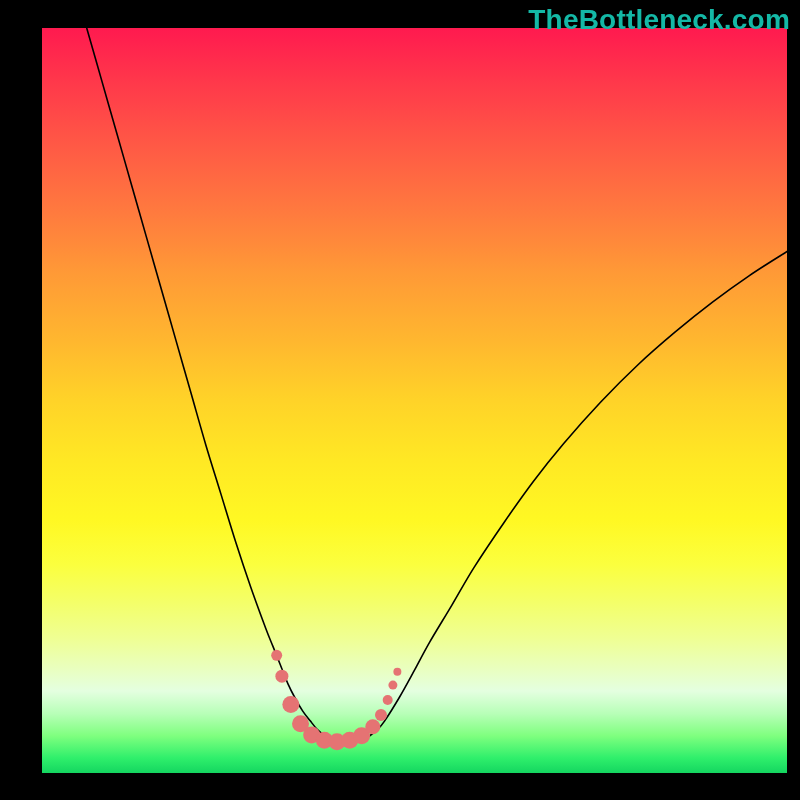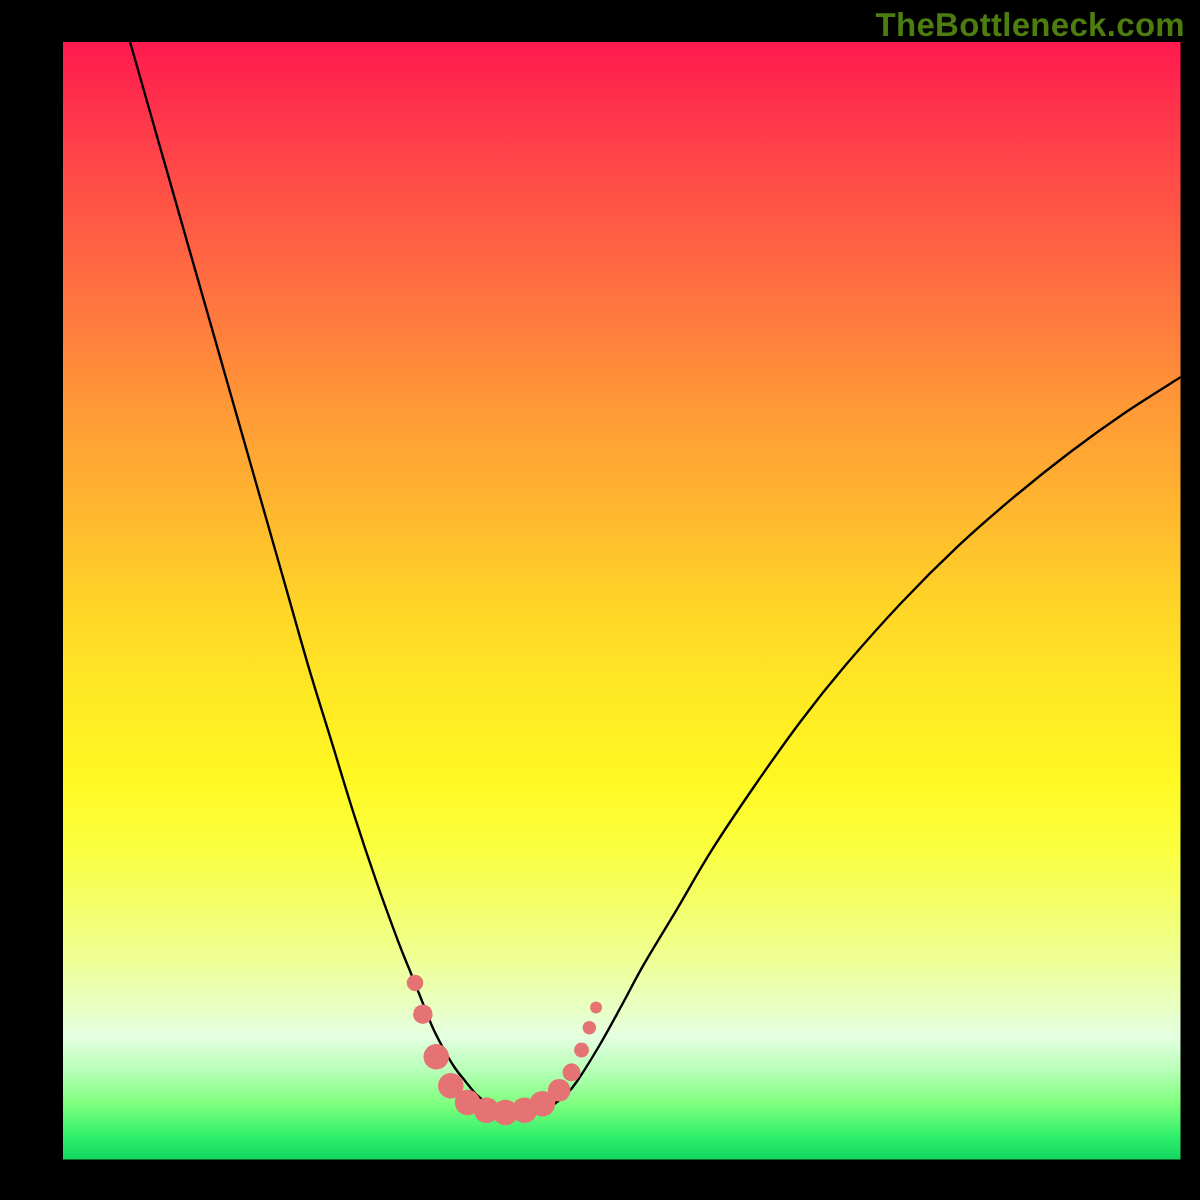--- a/index.html
+++ b/index.html
@@ -14,23 +14,23 @@
   .frame {
     position: relative;
     width: 800px;
     height: 800px;
     background: #000;
   }
   .watermark {
     position: absolute;
     top: 4px;
     right: 10px;
-    font-size: 22px;
+    font-size: 28px;
     font-weight: 600;
-    color: #4d7c0f;
+    color: #14b8a6;
     letter-spacing: 0.2px;
     z-index: 40;
     user-select: none;
   }
   .plot {
     position: absolute;
     left: 42px;
     top: 28px;
     width: 745px;
     height: 745px;

